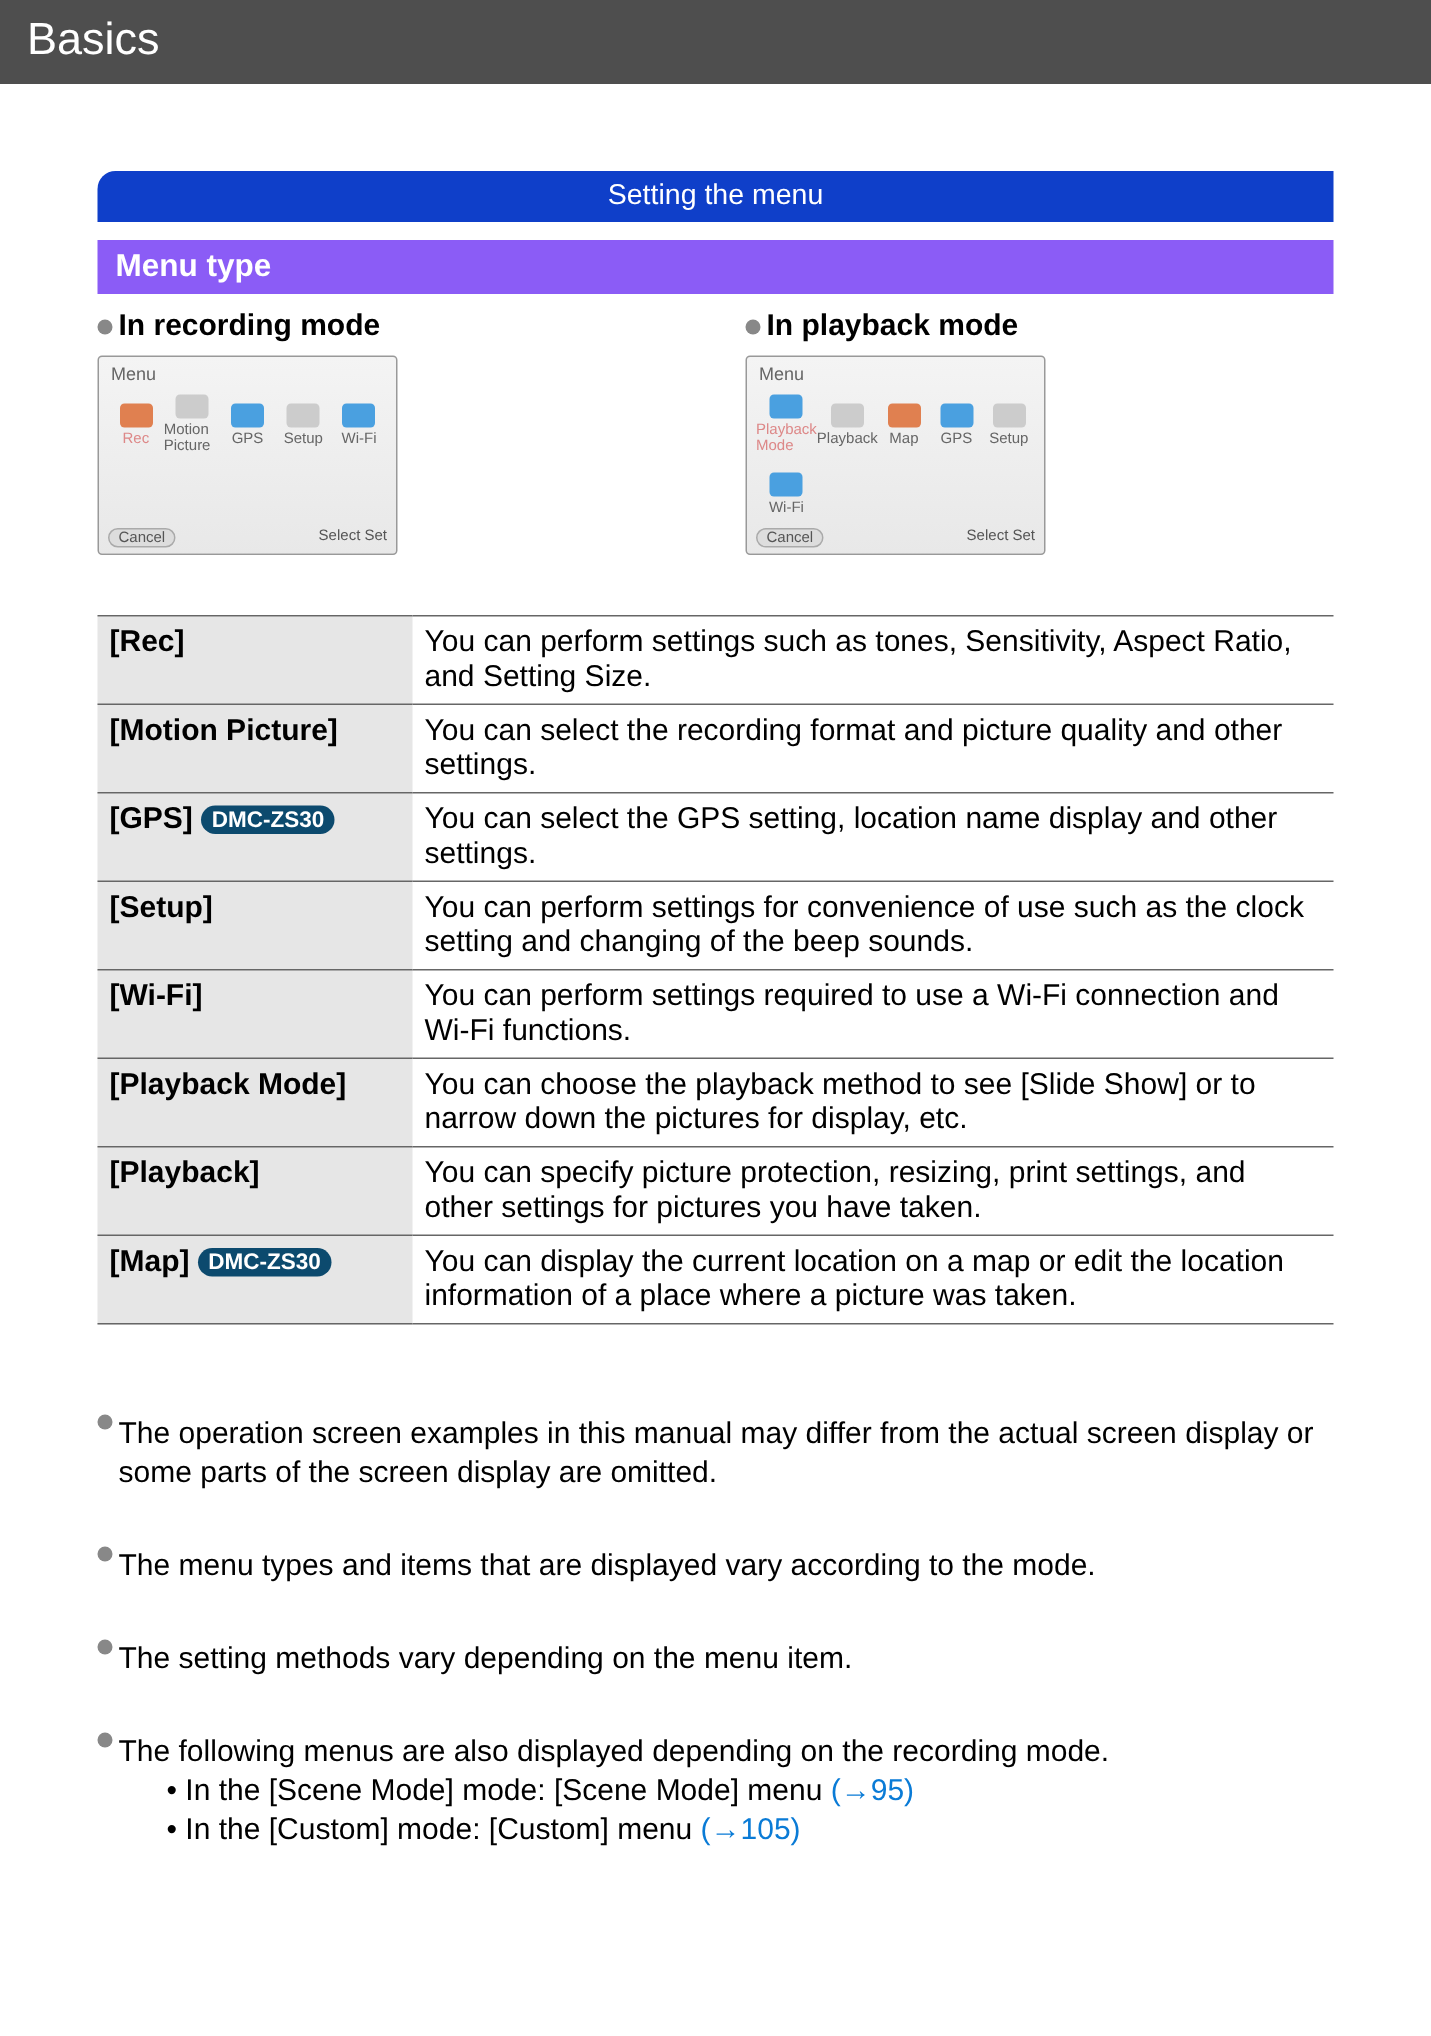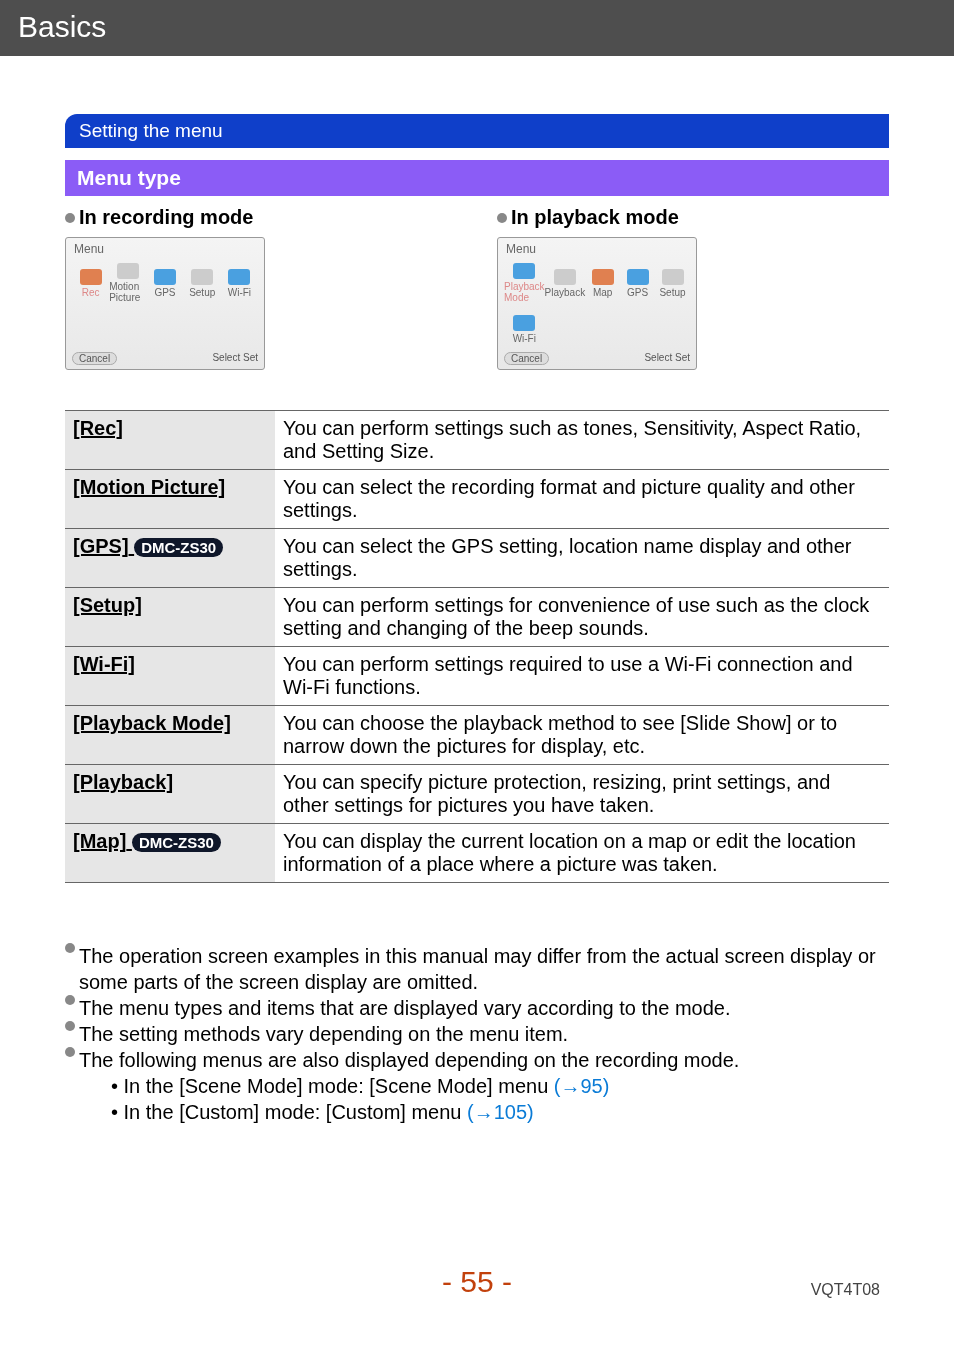--- a/index.html
+++ b/index.html
@@ -7,21 +7,21 @@
   .header-bar { background: #4e4e4e; color: #fff; padding: 10px 18px 12px; font-size: 30px; font-weight: 400; }
   .content { padding: 0 0 40px; }
   .spacer-top { height: 58px; }
   .section-title-bar {
     background: #0f3fc9;
     color: #fff;
     margin: 0 65px 0 65px;
     border-radius: 12px 0 0 0;
     padding: 6px 14px;
     font-size: 19px;
-    text-align: left;
+    text-align: center;
   }
   .subheading {
     background: #8b5cf6;
     color: #fff;
     margin: 12px 65px 0 65px;
     padding: 6px 12px;
     font-size: 21px;
     font-weight: bold;
   }
   .mode-row {
@@ -61,38 +61,37 @@
     border-top: 1px solid #666;
     border-bottom: 1px solid #666;
     padding: 6px 8px;
     vertical-align: top;
   }
   .defs-table td.label {
     background: #e6e6e6;
     font-weight: bold;
     width: 210px;
     white-space: nowrap;
-    text-decoration: underline;
   }
   .model-badge {
     display:inline-block;
-    background:#0f172a;
+    background:#0c4a6e;
     color:#fff;
     border-radius:10px;
     font-size:15px;
     padding:1px 7px;
     font-weight:bold;
     vertical-align:middle;
   }
   .notes {
     margin: 60px 65px 0 65px;
     font-size: 20px;
     line-height: 1.3;
   }
-  .note-line { display:flex; align-items:flex-start; gap:4px; }
+  .note-line { display:flex; align-items:flex-start; gap:4px;margin-top:36px; }
   .note-line .text { flex:1; }
   .sub-note { margin-left: 46px; }
   .link { color: #0a7bd6; }
   .page-footer {
     position: relative;
     margin-top: 140px;
     height: 40px;
   }
   .page-num { text-align:center; font-size: 30px; color:#c2410c; }
   .doc-id { position:absolute; right:74px; bottom:6px; font-size:16px; color:#444; }

